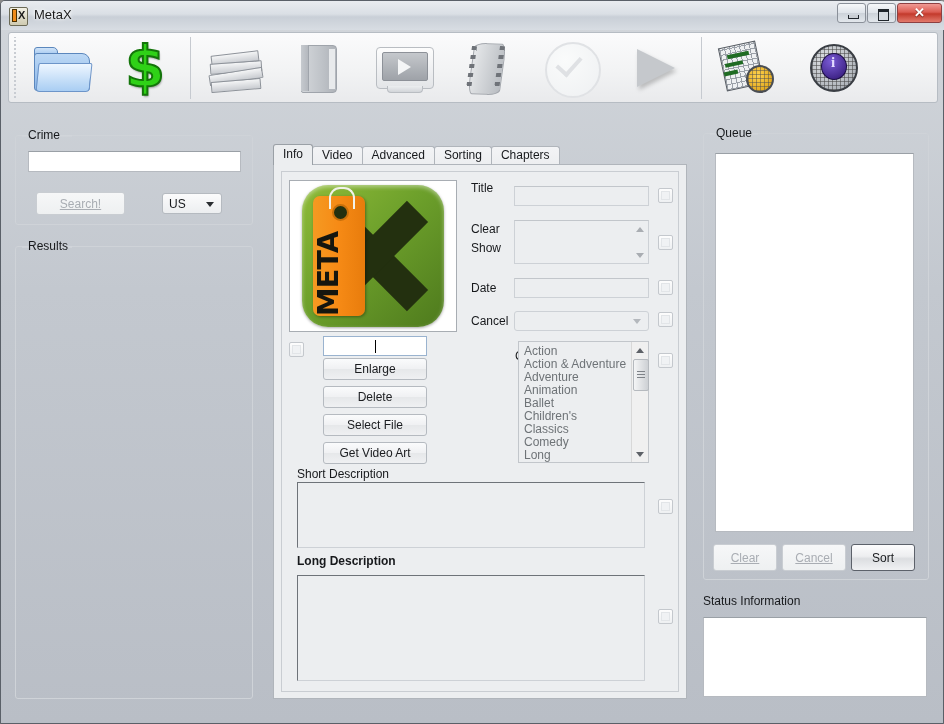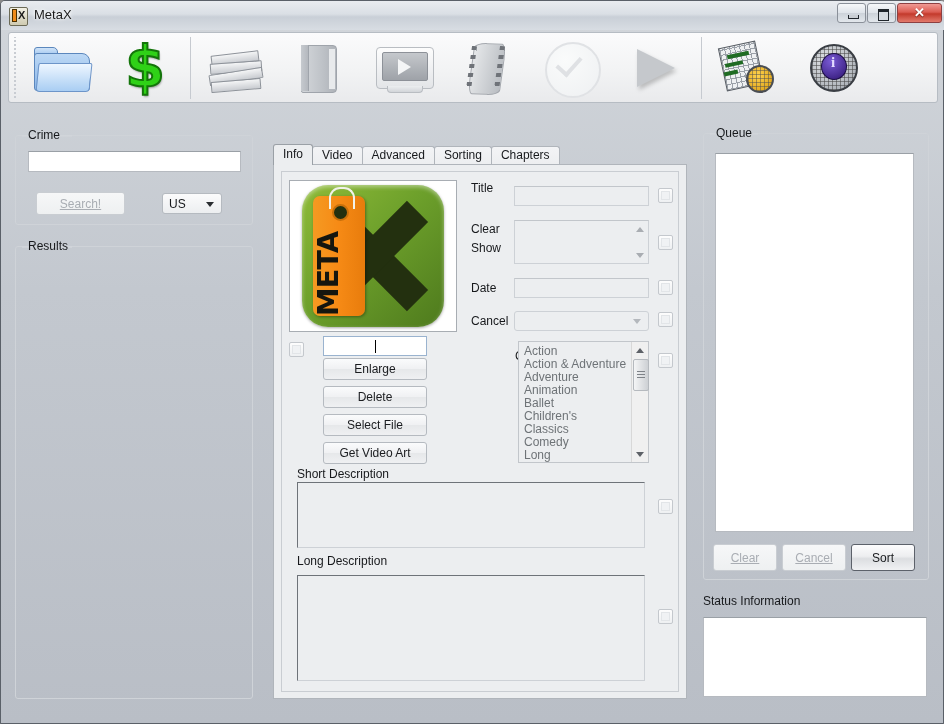--- a/index.html
+++ b/index.html
@@ -675,21 +675,21 @@
   <div class="chk" style="left:657px;top:352px;">
       <i></i>
     </div>
 
   <div class="lbl" style="left:296px;top:466px;">Short Description</div>
   <div class="field readonly" style="position:absolute;left:296px;top:481px;width:348px;height:66px;border-top:1px solid #6e7379;border-left:1px solid #6e7379;"></div>
   <div class="chk" style="left:657px;top:498px;">
       <i></i>
     </div>
 
-  <div class="lbl" style="left:296px;top:553px;">Long Description</div>
+  <div class="lbl" style="left:296px;top:553px;font-weight:bold;">Long Description</div>
   <div class="field readonly" style="position:absolute;left:296px;top:574px;width:348px;height:106px;border-top:1px solid #6e7379;border-left:1px solid #6e7379;"></div>
   <div class="chk" style="left:657px;top:608px;">
       <i></i>
     </div>
 
   <div class="gb" style="left:702px;top:132px;width:226px;height:447px;">
     <div class="gb-titlebg" style="width:48px;"></div>
     <div class="gb-title">Queue</div>
   </div>
   <div class="listbox" style="left:714px;top:152px;width:199px;height:379px;"></div>

